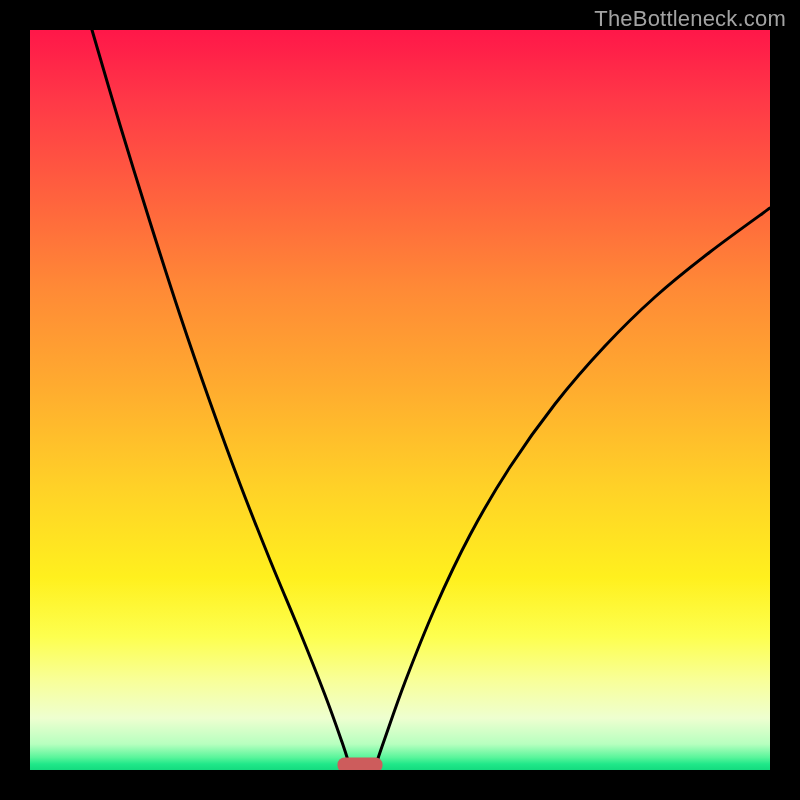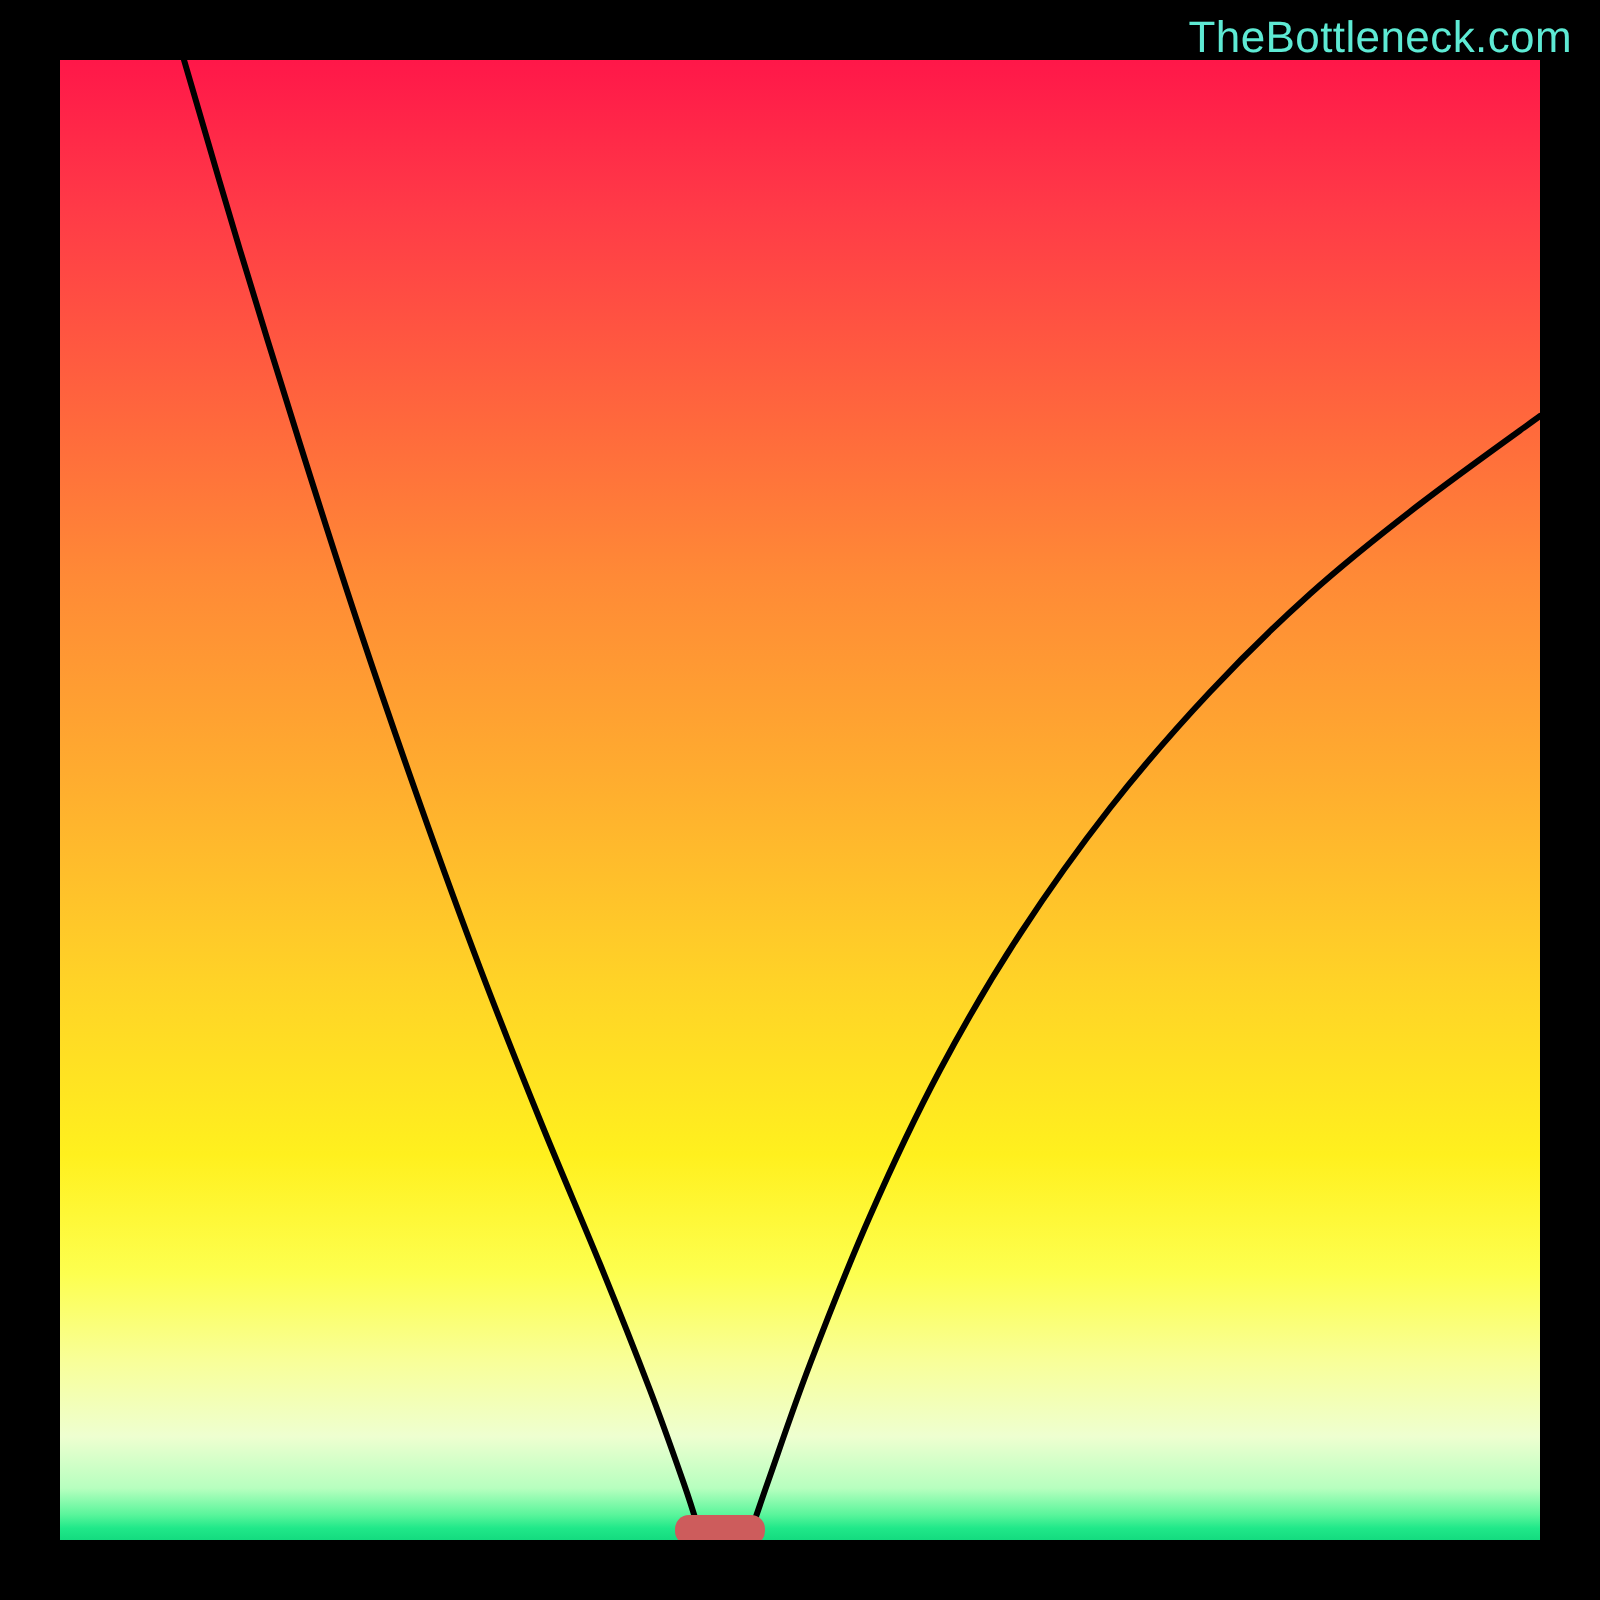--- a/index.html
+++ b/index.html
@@ -14,21 +14,21 @@
   .frame {
     position: relative;
     width: 800px;
     height: 800px;
     background: #000;
   }
   .watermark {
     position: absolute;
     top: 6px;
     right: 14px;
-    color: #5eead4;
+    color: #a3a3a3;
     font-size: 22px;
     font-weight: 500;
     letter-spacing: 0.2px;
     z-index: 5;
     text-align: center;
   }
   .plot-area {
     position: absolute;
     left: 30px;
     top: 30px;

